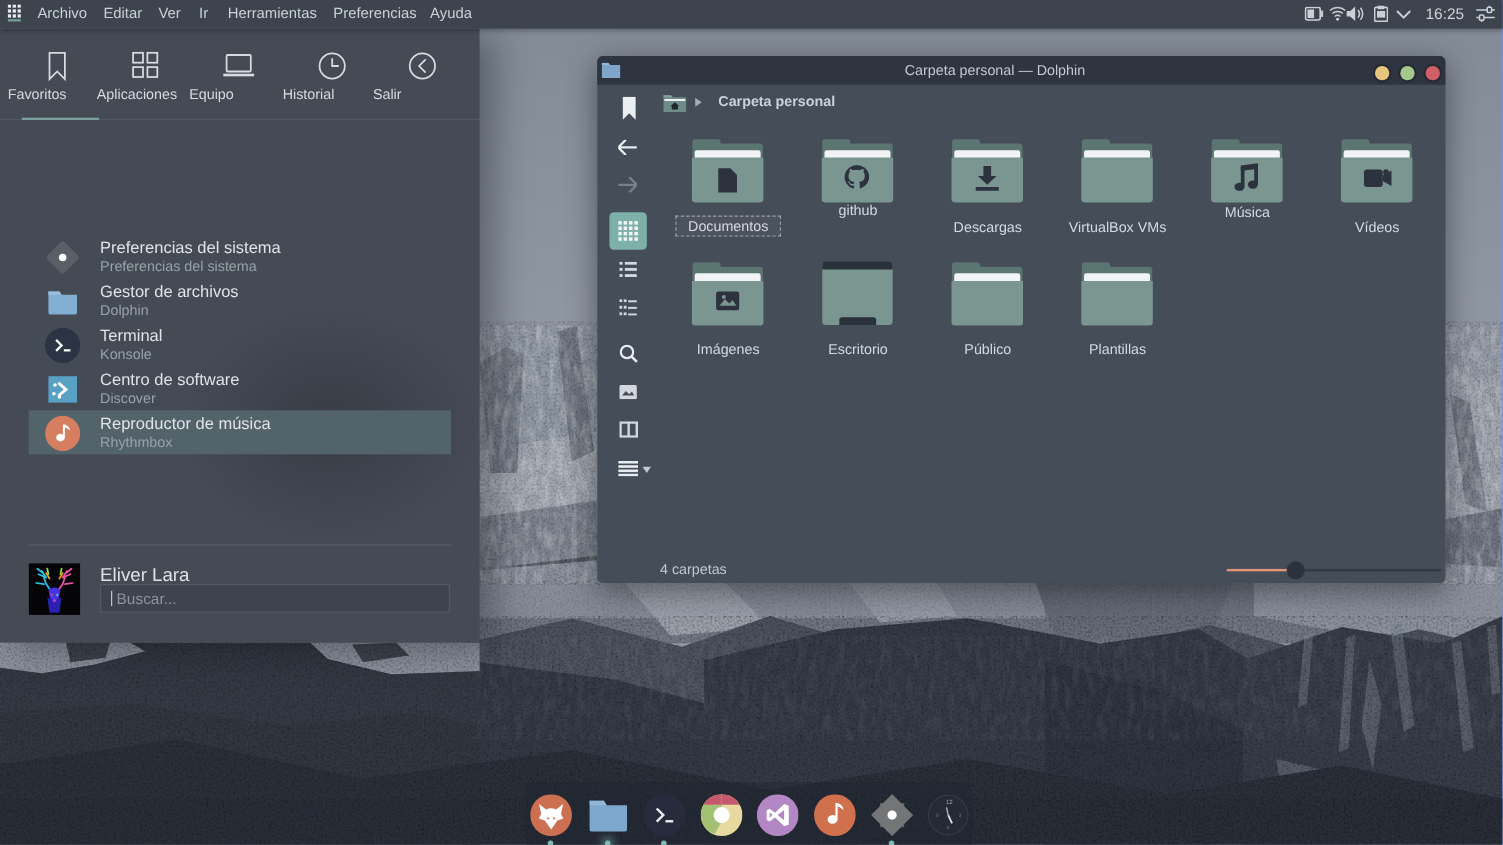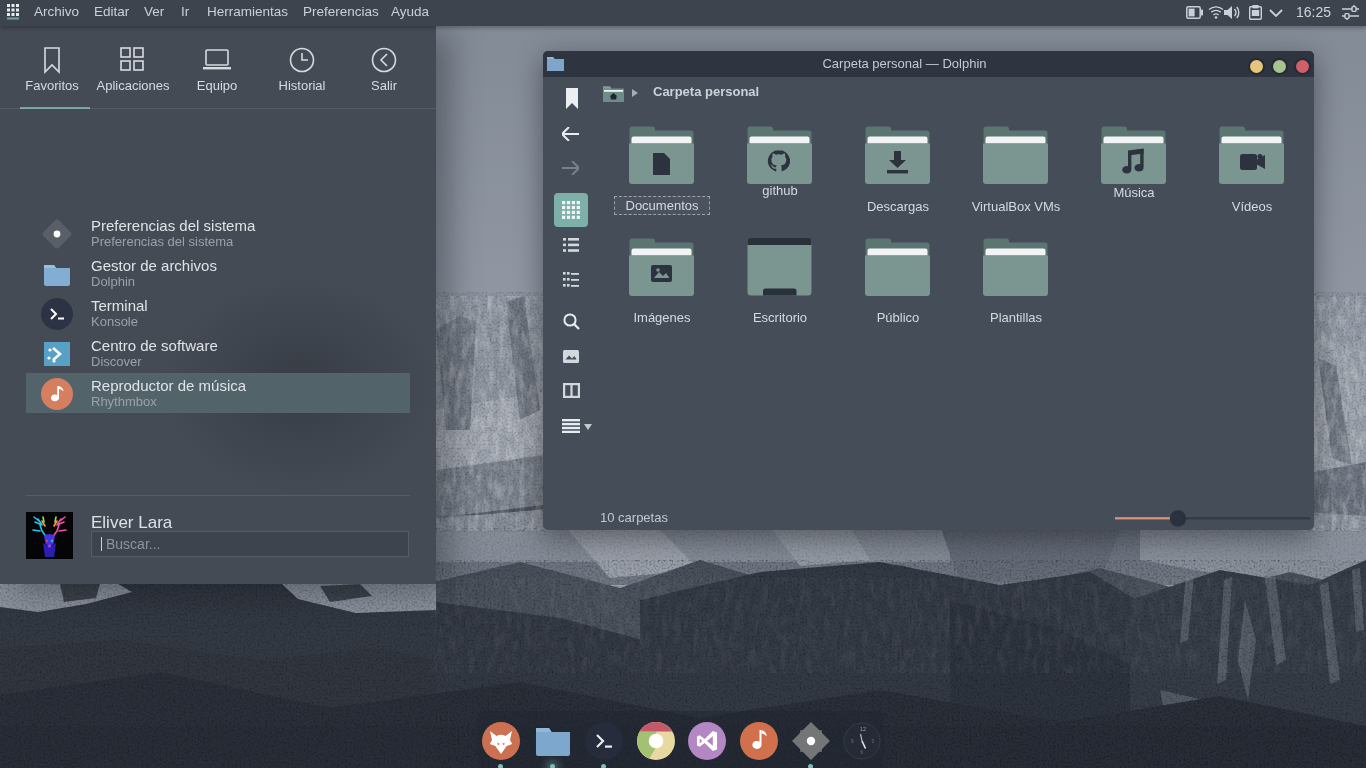--- a/index.html
+++ b/index.html
@@ -10,21 +10,21 @@
 
 
 #topbar { position:absolute; left:0; top:0; width:1366px; height:26px; background:#3e444d; color:#c9d0d7; font-size:13.5px; z-index:30; box-shadow:0 2px 4px rgba(10,14,20,0.3); }
 #gridicon { position:absolute; left:7px; top:4px; }
 .menu { position:absolute; top:4px; }
 #clock { position:absolute; right:22px; top:4px; font-size:14px; color:#ced4da; }
 
 
 #panel { position:absolute; left:0; top:26px; width:436px; height:558px; background:#454b55; z-index:20; box-shadow: 14px 8px 30px rgba(10,12,16,0.35); }
 #panel .blob { position:absolute; left:160px; top:250px; width:280px; height:220px; background:radial-gradient(ellipse at center, rgba(28,32,38,0.35), rgba(28,32,38,0) 70%); }
-.tab { position:absolute; top:20px; width:90px; text-align:center; color:#d6dbe0; font-size:13px; }
+.tab { position:absolute; top:20px; width:90px; color:#d6dbe0; font-size:13px; }
 .tab svg { display:block; margin:0 auto 4px auto; }
 #tabline { position:absolute; left:0px; top:82px; width:436px; height:1px; background:rgba(255,255,255,0.09); }
 #tabunder { position:absolute; left:20px; top:81px; width:70px; height:2px; background:#74a39c; }
 .row { position:absolute; left:0; width:436px; height:40px; }
 .row .ic { position:absolute; left:41px; top:6px; width:32px; height:32px; }
 .row .t1 { position:absolute; left:91px; top:5px; font-size:15px; color:#dfe3e8; }
 .row .t2 { position:absolute; left:91px; top:22px; font-size:13px; color:#99a1a9; }
 #hl { position:absolute; left:26px; top:347px; width:384px; height:40px; background:#53636a; }
 #userdiv { position:absolute; left:26px; top:469px; width:384px; height:1px; background:rgba(255,255,255,0.10); }
 #avatar { position:absolute; left:26px; top:486px; width:47px; height:47px; }
@@ -451,21 +451,21 @@
   <div class="flabel" style="left:182px;top:132px">github</div>
   <div class="flabel" style="left:300px;top:148px">Descargas</div>
   <div class="flabel" style="left:418px;top:148px">VirtualBox VMs</div>
   <div class="flabel" style="left:536px;top:134px">Música</div>
   <div class="flabel" style="left:654px;top:148px">Vídeos</div>
   <div class="flabel" style="left:64px;top:259px">Imágenes</div>
   <div class="flabel" style="left:182px;top:259px">Escritorio</div>
   <div class="flabel" style="left:300px;top:259px">Público</div>
   <div class="flabel" style="left:418px;top:259px">Plantillas</div>
 
-  <div id="statustext">10 carpetas</div>
+  <div id="statustext">4 carpetas</div>
   <svg id="slider" style="left:572px;top:459px" width="200" height="17" viewBox="0 0 200 17">
         <rect x="0" y="7.2" width="55" height="2.2" fill="#e29478"></rect>
         <rect x="55" y="7.2" width="140" height="2.2" fill="#343a45"></rect>
         <circle cx="63" cy="8.5" r="8.2" fill="#2b313d"></circle>
       </svg>
 </div>
 
 <div id="dock">
   <svg class="dicon" style="left:4px" viewBox="0 0 38 38">
         <circle cx="19" cy="19" r="19" fill="#cd6f51"></circle>

